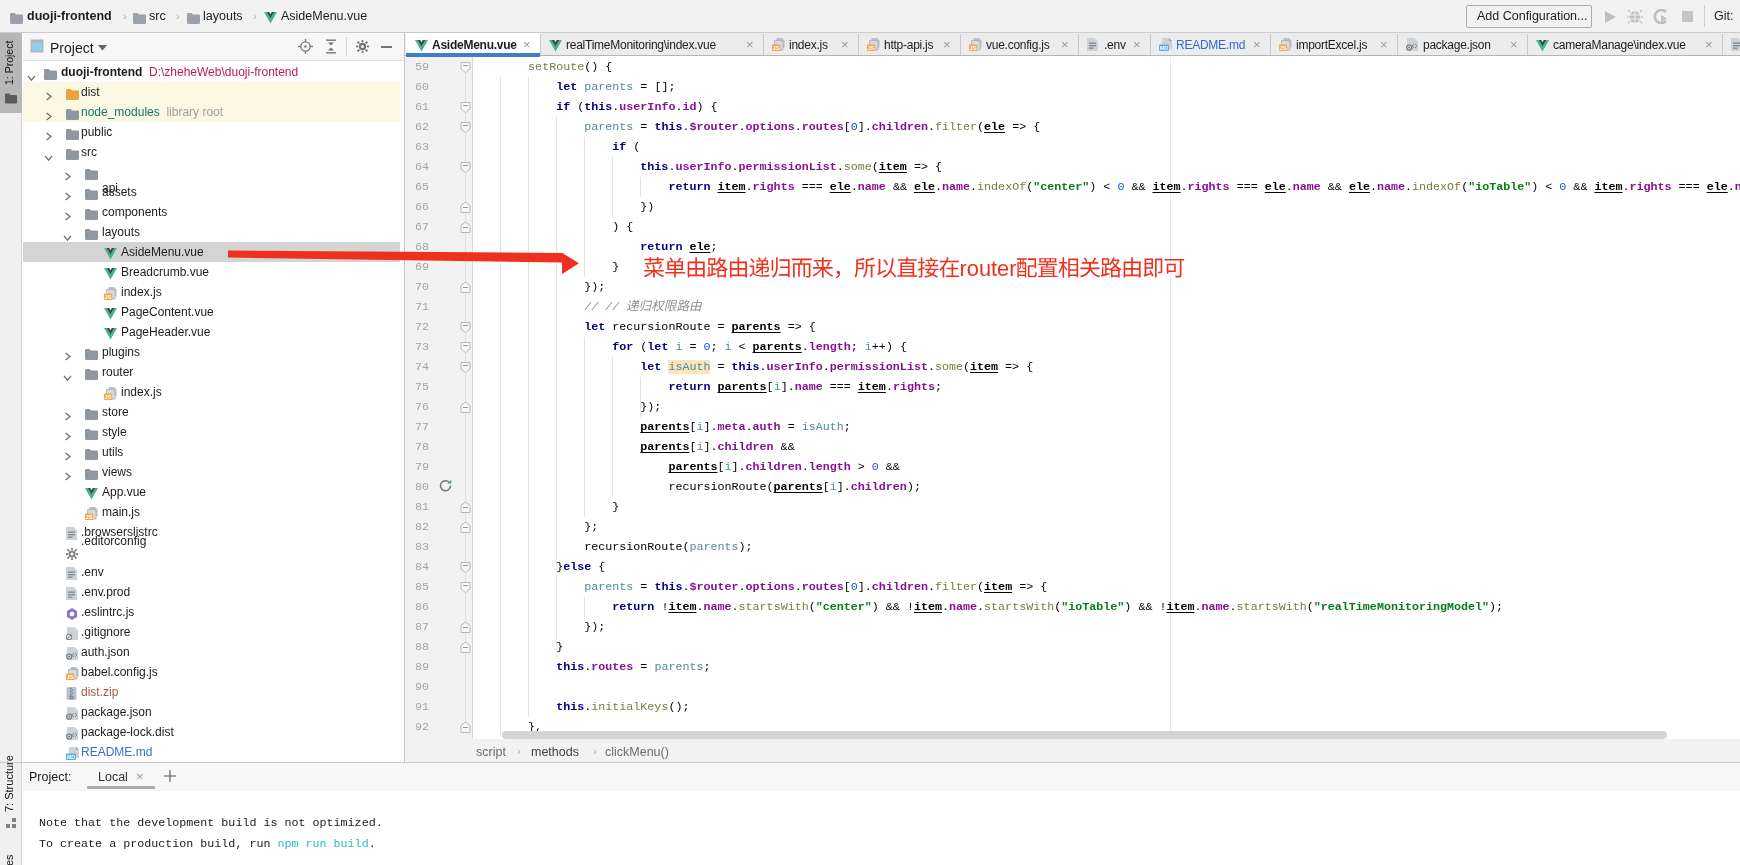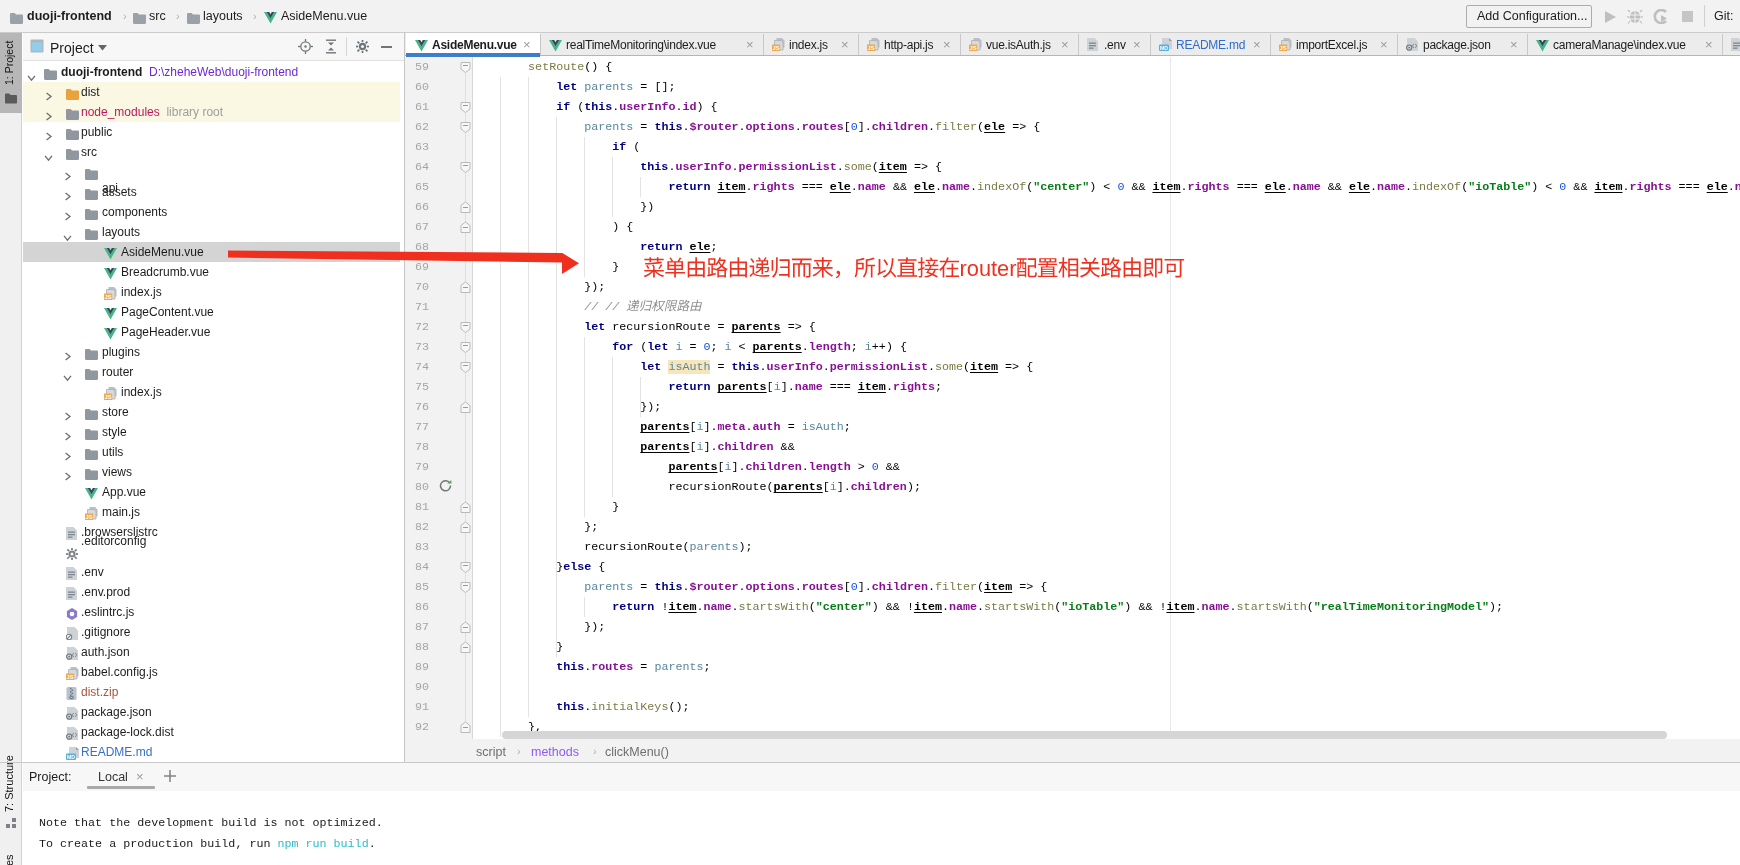--- a/index.html
+++ b/index.html
@@ -126,37 +126,37 @@
     <circle cx="6" cy="6" r="3.4" fill="#6F7679"></circle>
     <circle cx="6" cy="6" r="1.4" fill="#F7F7F7"></circle>
   </svg>
 <div class="ab" style="left:381px;top:46px;width:11px;height:1.6px;background:#6F7679"></div>
 <div class="ab" style="left:27px;top:68px"><svg width="9" height="9" viewBox="0 0 9 9">
       <polyline points="1,2.8 4.5,7.2 8,2.8" fill="none" stroke="#6E6E6E" stroke-width="1.3"></polyline>
     </svg></div>
 <div class="ab" style="left:44px;top:66px"><svg width="13" height="11" viewBox="0 0 13 11">
       <path d="M0 1.2 C0 .5 .5 0 1.2 0 H4.6 L6 1.6 H11.8 C12.5 1.6 13 2.1 13 2.8 V9.8 C13 10.5 12.5 11 11.8 11 H1.2 C.5 11 0 10.5 0 9.8 Z" fill="#90979E"></path>
     </svg></div>
-<div class="ab ui" style="left:61px;top:65px"><b>duoji-frontend</b><span style="color:#6d28d9">&nbsp; D:\zheheWeb\duoji-frontend</span></div>
+<div class="ab ui" style="left:61px;top:65px"><b>duoji-frontend</b><span style="color:#be185d">&nbsp; D:\zheheWeb\duoji-frontend</span></div>
 <div class="ab" style="left:23px;top:82px;width:377px;height:20px;background:#FAF8E3"></div>
 <div class="ab" style="left:44px;top:87px"><svg width="9" height="9" viewBox="0 0 9 9">
       <polyline points="2.6,1 7,4.5 2.6,8" fill="none" stroke="#6E6E6E" stroke-width="1.3"></polyline>
     </svg></div>
 <div class="ab" style="left:66px;top:86px"><svg width="13" height="11" viewBox="0 0 13 11">
       <path d="M0 1.2 C0 .5 .5 0 1.2 0 H4.6 L6 1.6 H11.8 C12.5 1.6 13 2.1 13 2.8 V9.8 C13 10.5 12.5 11 11.8 11 H1.2 C.5 11 0 10.5 0 9.8 Z" fill="#E8A33E"></path>
     </svg></div>
 <div class="ab ui" style="left:81px;top:85px">dist</div>
 <div class="ab" style="left:23px;top:102px;width:377px;height:20px;background:#FAF8E3"></div>
 <div class="ab" style="left:44px;top:107px"><svg width="9" height="9" viewBox="0 0 9 9">
       <polyline points="2.6,1 7,4.5 2.6,8" fill="none" stroke="#6E6E6E" stroke-width="1.3"></polyline>
     </svg></div>
 <div class="ab" style="left:66px;top:106px"><svg width="13" height="11" viewBox="0 0 13 11">
       <path d="M0 1.2 C0 .5 .5 0 1.2 0 H4.6 L6 1.6 H11.8 C12.5 1.6 13 2.1 13 2.8 V9.8 C13 10.5 12.5 11 11.8 11 H1.2 C.5 11 0 10.5 0 9.8 Z" fill="#90979E"></path>
     </svg></div>
-<div class="ab ui" style="left:81px;top:105px"><span style="color:#be185d">node_modules</span><span style="color:#9E9E9E">&nbsp; library root</span></div>
+<div class="ab ui" style="left:81px;top:105px"><span style="color:#0f766e">node_modules</span><span style="color:#9E9E9E">&nbsp; library root</span></div>
 <div class="ab" style="left:44px;top:127px"><svg width="9" height="9" viewBox="0 0 9 9">
       <polyline points="2.6,1 7,4.5 2.6,8" fill="none" stroke="#6E6E6E" stroke-width="1.3"></polyline>
     </svg></div>
 <div class="ab" style="left:66px;top:126px"><svg width="13" height="11" viewBox="0 0 13 11">
       <path d="M0 1.2 C0 .5 .5 0 1.2 0 H4.6 L6 1.6 H11.8 C12.5 1.6 13 2.1 13 2.8 V9.8 C13 10.5 12.5 11 11.8 11 H1.2 C.5 11 0 10.5 0 9.8 Z" fill="#90979E"></path>
     </svg></div>
 <div class="ab ui" style="left:81px;top:125px">public</div>
 <div class="ab" style="left:44px;top:148px"><svg width="9" height="9" viewBox="0 0 9 9">
       <polyline points="1,2.8 4.5,7.2 8,2.8" fill="none" stroke="#6E6E6E" stroke-width="1.3"></polyline>
     </svg></div>
@@ -409,21 +409,21 @@
     </svg></div>
 <div class="ab ui" style="left:884px;top:38px;letter-spacing:-0.25px;">http-api.js</div>
 <div class="ab x" style="left:943px;top:37px">×</div>
 <div class="ab" style="left:1078px;top:34px;width:1px;height:21px;background:#C8C8C8"></div>
 <div class="ab" style="left:969px;top:37px"><svg width="13" height="13" viewBox="0 0 13 13">
       <path d="M4.5 0 H10 L12.5 2.5 V9.5 H4.5 Z" fill="#B9BfC6"></path>
       <path d="M2.5 2.5 H9 L11 4.5 V12 H2.5 Z" fill="#D7DADD" stroke="#A9AfB6" stroke-width="0.8"></path>
       <rect x="0" y="6.5" width="8.2" height="6.5" fill="#EFA94A"></rect>
       <text x="4.1" y="11.9" font-size="5.8" font-weight="bold" fill="#fff" text-anchor="middle" font-family="Liberation Sans, sans-serif">JS</text>
     </svg></div>
-<div class="ab ui" style="left:986px;top:38px;letter-spacing:-0.25px;">vue.isAuth.js</div>
+<div class="ab ui" style="left:986px;top:38px;letter-spacing:-0.25px;">vue.config.js</div>
 <div class="ab x" style="left:1061px;top:37px">×</div>
 <div class="ab" style="left:1150px;top:34px;width:1px;height:21px;background:#C8C8C8"></div>
 <div class="ab" style="left:1087px;top:37px"><svg width="11" height="13" viewBox="0 0 11 13">
       <path d="M0 0 H7.5 L11 3.5 V13 H0 Z" fill="#CDD2D6"></path>
       <rect x="2" y="4.5" width="7" height="1.3" fill="#7F868D"></rect>
       <rect x="2" y="7" width="7" height="1.3" fill="#7F868D"></rect>
       <rect x="2" y="9.5" width="4.5" height="1.3" fill="#7F868D"></rect>
     </svg></div>
 <div class="ab ui" style="left:1104px;top:38px;letter-spacing:-0.25px;">.env</div>
 <div class="ab x" style="left:1133px;top:37px">×</div>
@@ -659,21 +659,21 @@
     <path transform="translate(435.9,19.8) scale(0.02200,-0.02200)" d="M224 799C265 746 307 675 324 627H129V552H461V430C461 412 460 393 459 374H68V300H444C412 192 317 77 48 -13C68 -30 93 -62 102 -79C360 11 470 127 515 243C599 88 729 -21 907 -74C919 -51 942 -18 960 -1C777 44 640 152 565 300H935V374H544L546 429V552H881V627H683C719 681 759 749 792 809L711 836C686 774 640 687 600 627H326L392 663C373 710 330 780 287 831Z" fill="#F0301F"></path>
     <path transform="translate(457.0,19.8) scale(0.02200,-0.02200)" d="M156 732H345V556H156ZM38 42 51 -31C157 -6 301 29 438 64L431 131L299 100V279H405C419 265 433 244 441 229C461 238 481 247 501 258V-78H571V-41H823V-75H894V256L926 241C937 261 958 290 973 304C882 338 806 391 743 452C807 527 858 616 891 720L844 741L830 738H636C648 766 658 794 668 823L597 841C559 720 493 606 414 532V798H89V490H231V84L153 66V396H89V52ZM571 25V218H823V25ZM797 672C771 610 736 554 695 504C653 553 620 605 596 655L605 672ZM546 283C599 316 651 355 697 402C740 358 789 317 845 283ZM650 454C583 386 504 333 424 298V346H299V490H414V522C431 510 456 489 467 477C499 509 530 548 558 592C583 547 613 500 650 454Z" fill="#F0301F"></path>
     <path transform="translate(478.1,19.8) scale(0.02200,-0.02200)" d="M189 279H459V57H189ZM810 279V57H535V279ZM189 353V571H459V353ZM810 353H535V571H810ZM459 840V646H114V-80H189V-18H810V-76H888V646H535V840Z" fill="#F0301F"></path>
     <path transform="translate(499.2,19.8) scale(0.02200,-0.02200)" d="M418 521V383H183V521ZM418 590H183V720H418ZM315 233C334 201 354 166 374 130L183 68V315H493V787H108V91C108 53 82 35 65 26C77 8 92 -28 97 -50C118 -33 151 -20 405 70C424 33 440 -3 451 -30L519 7C492 73 430 182 378 264ZM584 781V-80H658V711H840V205C840 191 836 187 821 187C808 186 761 186 710 188C720 167 730 136 732 116C805 115 850 116 878 129C906 141 914 163 914 204V781Z" fill="#F0301F"></path>
     <path transform="translate(520.3,19.8) scale(0.02200,-0.02200)" d="M56 769V694H747V29C747 8 740 2 718 0C694 0 612 -1 532 3C544 -19 558 -56 563 -78C662 -78 732 -78 772 -65C811 -52 825 -26 825 28V694H948V769ZM231 475H494V245H231ZM158 547V93H231V173H568V547Z" fill="#F0301F"></path>
   </svg>
 <div class="ab" style="left:502px;top:731px;width:1165px;height:8px;background:#D5D5D5;border-radius:4px"></div>
 <div class="ab" style="left:405px;top:739px;width:1335px;height:24px;background:#F2F2F2"></div>
 <div class="ab ui" style="left:476px;top:745px;color:#6E6E6E;font-size:12.5px">script</div>
 <div class="ab crumbsep" style="left:517px;top:745px">›</div>
-<div class="ab ui" style="left:531px;top:745px;color:#8b5cf6;font-size:12.5px">methods</div>
+<div class="ab ui" style="left:531px;top:745px;color:#404040;font-size:12.5px">methods</div>
 <div class="ab crumbsep" style="left:593px;top:745px">›</div>
 <div class="ab ui" style="left:605px;top:745px;color:#6E6E6E;font-size:12.5px">clickMenu()</div>
 <div class="ab" style="left:0;top:762px;width:1740px;height:1px;background:#C9C9C9"></div>
 <div class="ab" style="left:23px;top:763px;width:1717px;height:28px;background:#F7F7F7"></div>
 <div class="ab ui" style="left:29px;top:770px;font-size:12.5px">Project:</div>
 <div class="ab ui" style="left:98px;top:770px;font-size:12.5px;color:#333">Local</div>
 <div class="ab x" style="left:136px;top:769px">×</div>
 <div class="ab" style="left:87px;top:786px;width:68px;height:3px;background:#A9A9A9;border-radius:1px"></div>
 <svg class="ab" style="left:164px;top:770px" width="12" height="12">
     <g stroke="#7A7A7A" stroke-width="1.4">

